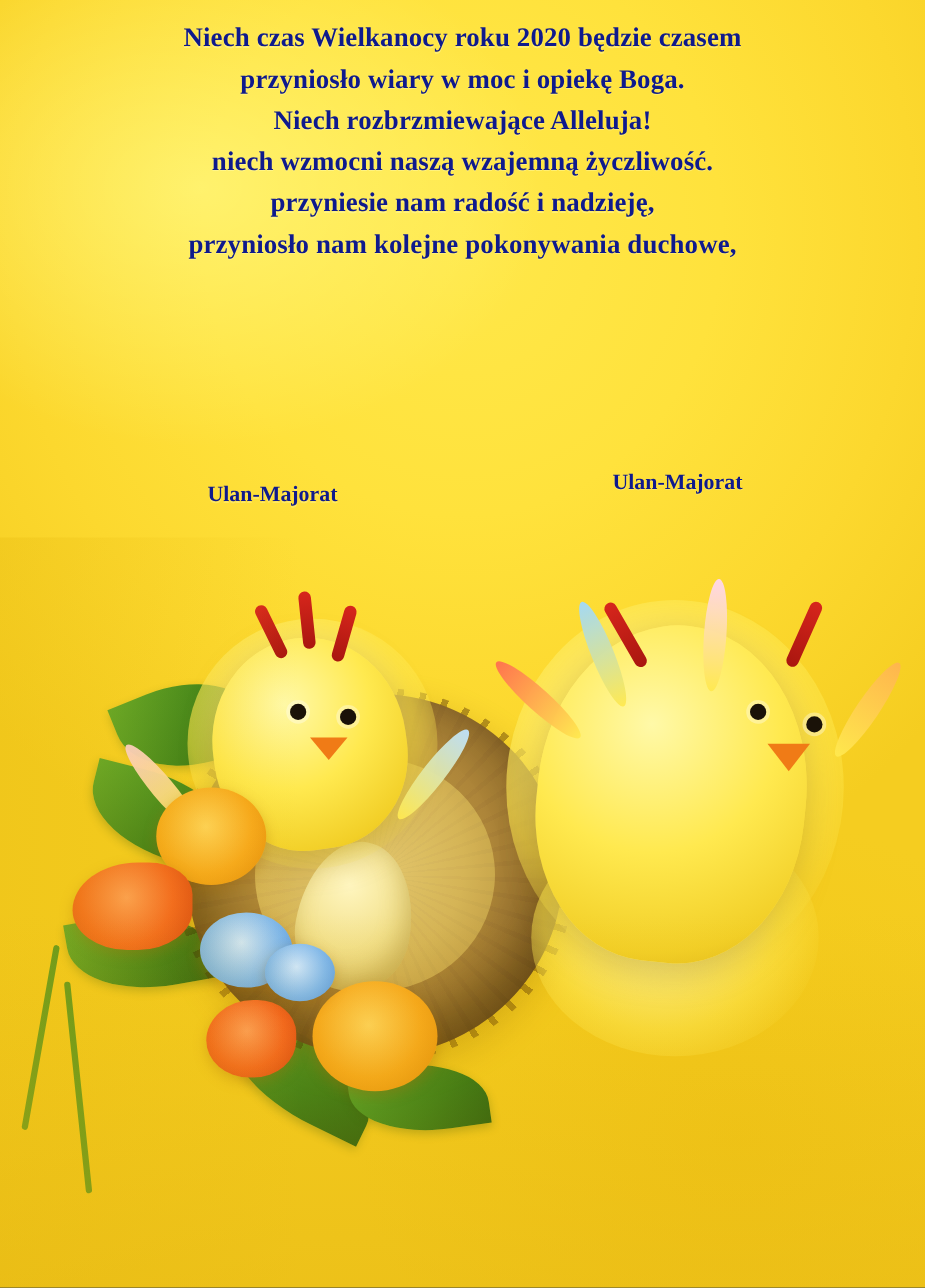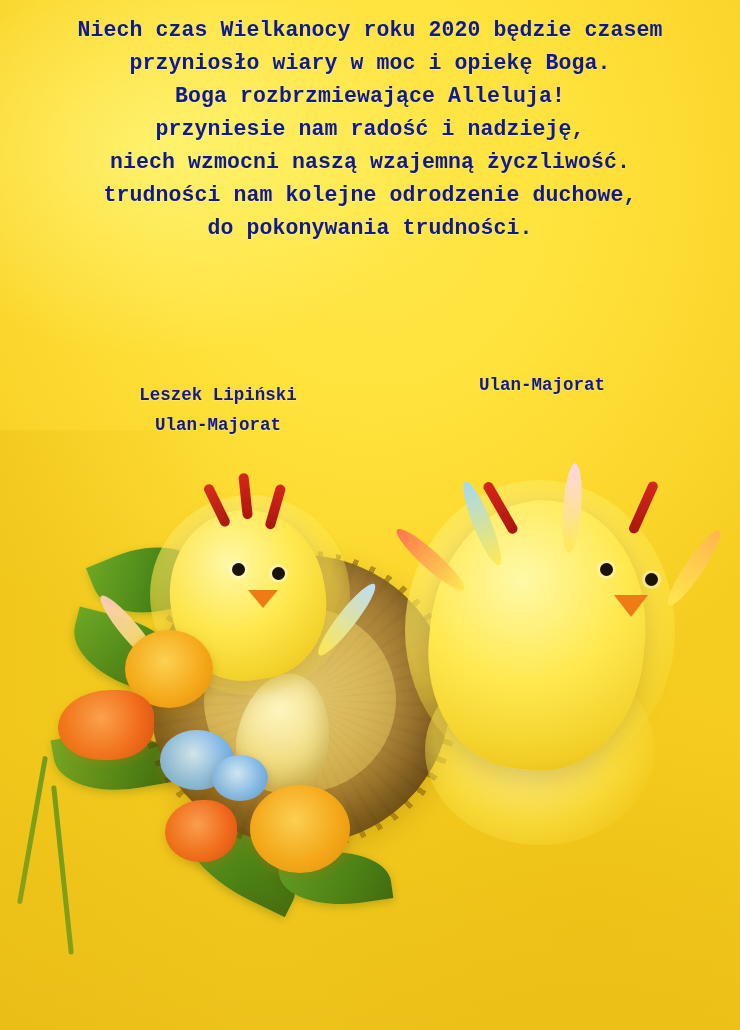--- a/index.html
+++ b/index.html
@@ -5,21 +5,21 @@
   html, body {
     margin: 0;
     padding: 0;
     background: #111;
   }
   .card {
     position: relative;
     width: 740px;
     height: 1030px;
     overflow: hidden;
-    font-family: Liberation Mono, monospace;
+    font-family: Liberation Serif, serif;
     background:
       radial-gradient(ellipse 70% 55% at 50% 18%, #ffe84a 0%, #ffe23c 40%, #fcd82e 70%, #f5cd20 100%),
       #f7d52a;
   }
 
   
   .photo-area {
     position: absolute;
     left: 0; top: 0;
     width: 740px; height: 1030px;
@@ -258,30 +258,28 @@
       <div class="flower flower-blue" style="left:212px; top:300px; width:56px; height:46px;"></div>
     </div>
 
     <div class="bg-shade-left"></div>
     <div class="bg-shade-bottom"></div>
   </div>
 
   <div class="greeting">
     <span class="line">Niech czas Wielkanocy roku 2020 będzie czasem</span>
     <span class="line">przyniosło wiary w moc i opiekę Boga.</span>
-    <span class="line">Boga rozbrzmiewające Alleluja!</span>
+    <span class="line">Niech rozbrzmiewające Alleluja!</span>
+    <span class="line">niech wzmocni naszą wzajemną życzliwość.</span>
     <span class="line">przyniesie nam radość i nadzieję,</span>
-    <span class="line">niech wzmocni naszą wzajemną życzliwość.</span>
-    <span class="line">trudności nam kolejne odrodzenie duchowe,</span>
-    <span class="line">do pokonywania trudności.</span>
+    <span class="line">przyniosło nam kolejne pokonywania duchowe,</span>
   </div>
 
   <div class="signatures">
     <div class="sig sig-left">
-      <span class="line">Leszek Lipiński</span>
       <span class="line">Ulan-Majorat</span>
     </div>
     <div class="sig sig-right">
       <span class="line">Ulan-Majorat</span>
     </div>
   </div>
 
 </div>
 
 </body></html>

